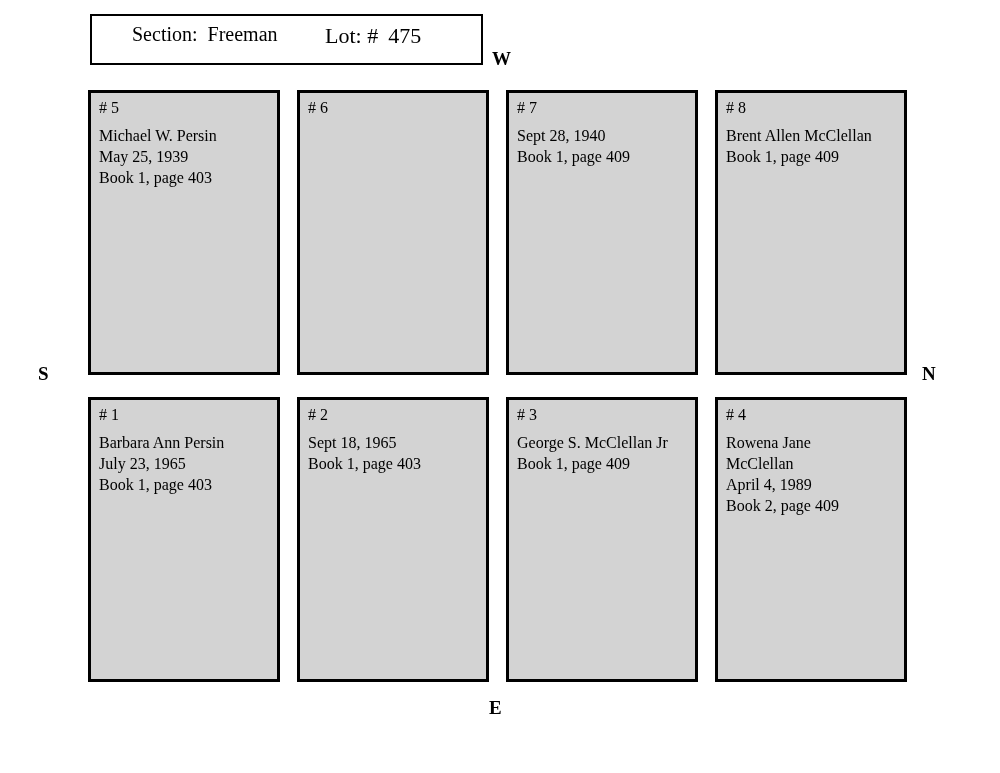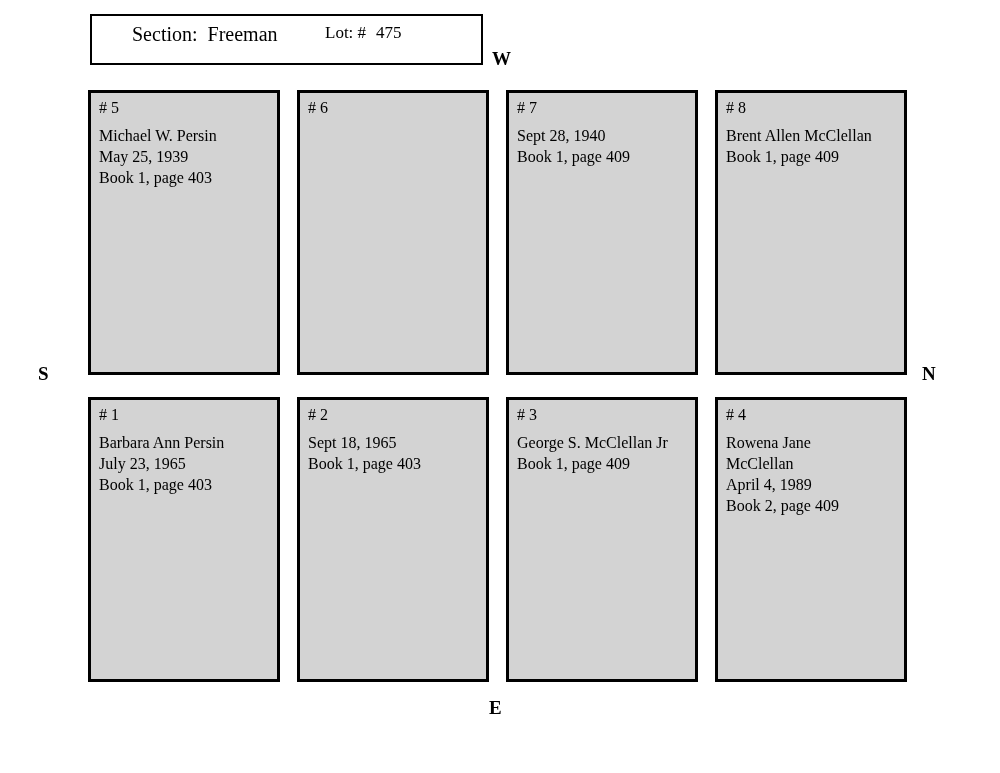--- a/index.html
+++ b/index.html
@@ -30,21 +30,21 @@
     position: absolute;
     left: 7px;
     top: 7px;
     font-size: 20px;
     margin-left: 33px;
   }
   .header-lot {
     position: absolute;
     left: 233px;
     top: 7px;
-    font-size: 17px;
+    font-size: 22px;
   }
   .hgap { display: inline-block; width: 10px; }
 
   
   .compass {
     position: absolute;
     font-size: 19px;
     font-weight: bold;
   }
   .compass-w { left: 492px; top: 48px; }

